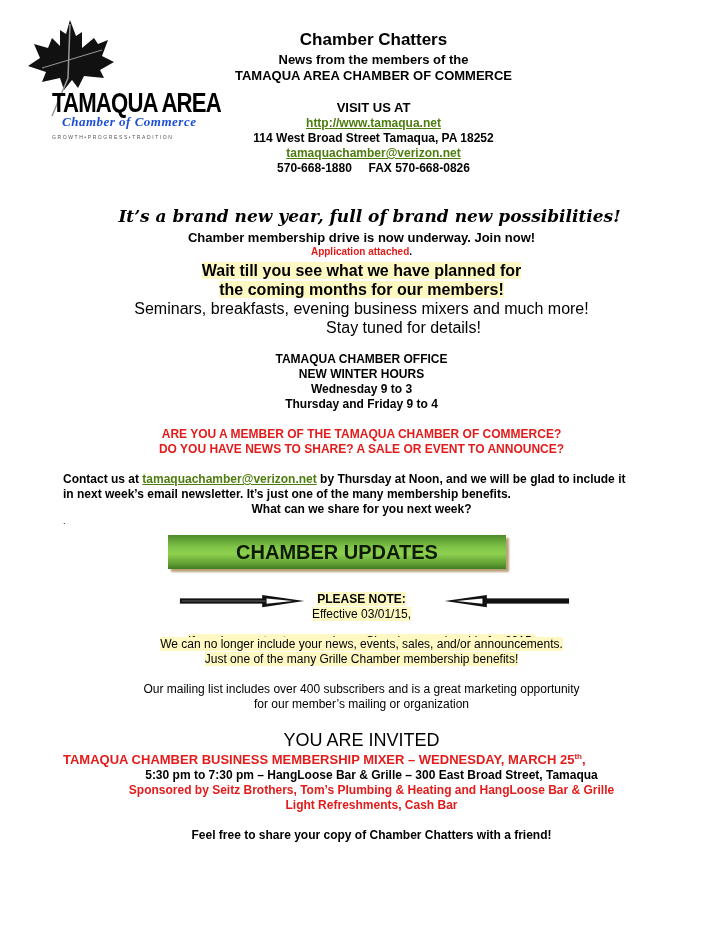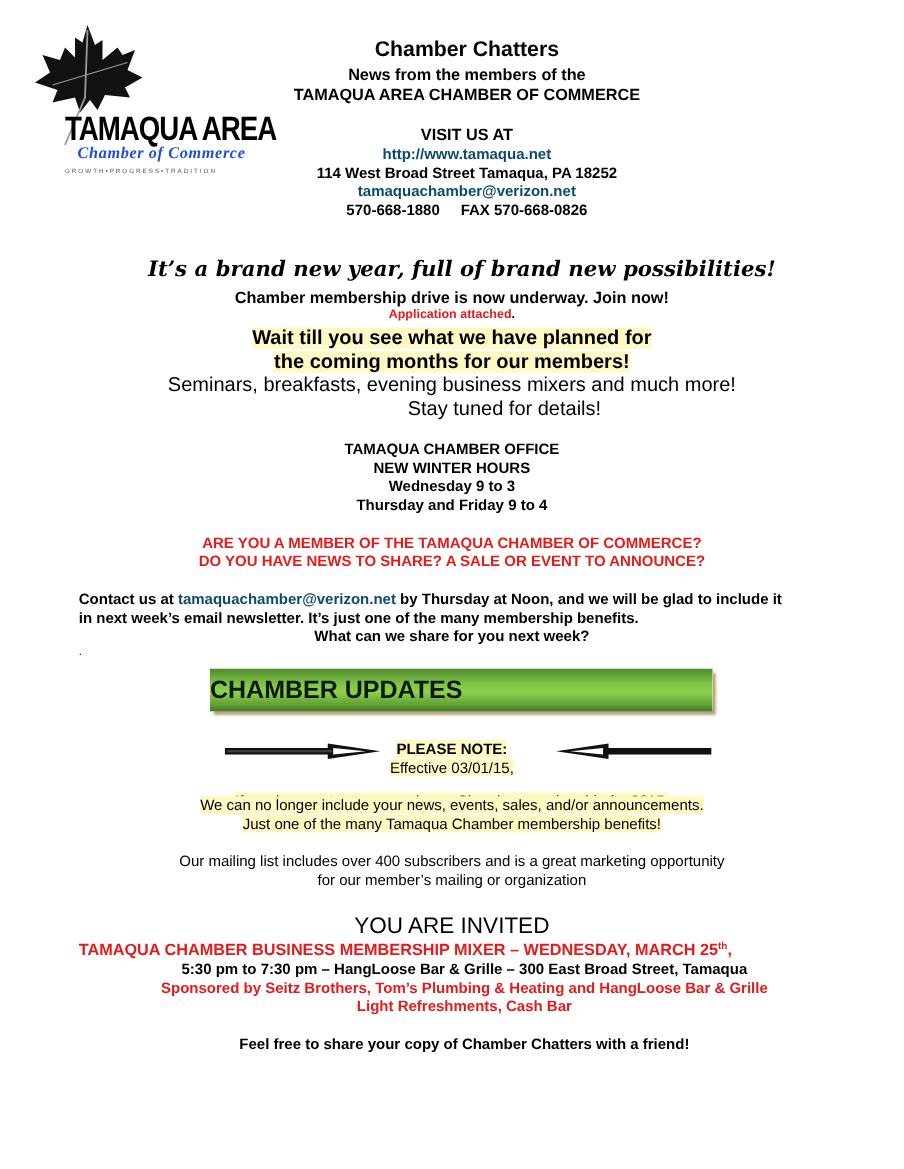--- a/index.html
+++ b/index.html
@@ -1,37 +1,37 @@
 <!DOCTYPE html>
 <html><head>
 <meta charset="utf-8">
 <style>
   html, body { margin: 0; padding: 0; background: #ffffff; }
   body { width: 723px; height: 935px; position: relative; overflow: hidden;
          font-family: "Liberation Sans", sans-serif; color: #000; }
   .abs { position: absolute; }
   .b { font-weight: bold; }
   .red { color: #e41b1b; }
-  .link { color: #0c4a6e; }
+  .link { color: #4d7c0f; text-decoration: underline; }
   .hl { background: #fef9c3; }
   .line { position: absolute; left: 0; width: 723px; text-align: center; white-space: nowrap; }
 
   
   #logo { left: 22px; top: 18px; width: 180px; height: 112px; }
   .logo-text { position: absolute; left: 30px; top: 70px; font-family: "Liberation Sans", sans-serif;
     font-weight: bold; font-size: 27px; letter-spacing: -1px; transform: scaleX(0.82); transform-origin: left top; white-space: nowrap; }
   .logo-script { position: absolute; left: 40px; top: 96px; font-family: "Liberation Serif", serif;
     font-style: italic; font-weight: bold; font-size: 13px; color: #1d4ed8; white-space: nowrap; letter-spacing: 0.5px;}
   .logo-tag { position: absolute; left: 30px; top: 116px; font-size: 5px; color: #555; letter-spacing: 1.6px; white-space: nowrap; }
 
   .script-line { font-family: "DejaVu Serif", serif; font-style: italic; font-weight: bold; font-size: 17px; }
 
-  #updates-bar { left: 168px; top: 535px; width: 402px; height: 34px;
+  #updates-bar { left: 168px; top: 535px; width: 338px; height: 34px;
     background: linear-gradient(to bottom, #4e8b2a 0%, #7fc348 35%, #8ed14f 55%, #5f9f33 85%, #3f7a20 100%);
-    box-shadow: 3px 3px 2px #b9a07a; }
+    box-shadow: 3px 3px 2px #b9a07a; text-align: center; }
   #updates-bar span { display: block; font-weight: bold; font-size: 20px; line-height: 34px; color: #0d1a05; }
 
   .arrow { position: absolute; top: 594px; height: 14px; }
 </style>
 </head>
 <body>
 
 <div id="logo" class="abs">
   <svg width="110" height="100" viewBox="0 0 110 100" style="position:absolute;left:0;top:0;">
     <path d="M48 2 L54 18 L60 14 L60 30 L72 20 L76 26 L86 22 L80 38 L92 44 L78 52 L82 60 L62 58 L56 70 L50 62 L42 72 L38 60 L20 64 L24 54 L6 48 L18 40 L12 26 L26 30 L30 20 L38 28 L38 12 L44 16 Z" fill="#111"></path>
@@ -92,21 +92,21 @@
 <svg class="arrow" style="left:434px;" width="145" height="16" viewBox="0 0 145 16">
   <rect x="44" y="5" width="100" height="6" fill="#111"></rect>
   <path d="M50 1 L2 8 L50 15 Z" fill="#111"></path>
   <path d="M45 5 L15 8 L45 11 Z" fill="#fff"></path>
 </svg>
 
 <div class="line b" style="top:592px; font-size:12px;"><span class="hl">PLEASE NOTE:</span></div>
 <div class="line" style="top:607px; font-size:12px;"><span class="hl">Effective 03/01/15,</span></div>
 <div class="line" style="top:622px; font-size:12px;margin-top:12px;"><span class="hl">If you have not yet renewed your Chamber membership for 2015,</span></div>
 <div class="line" style="top:637px; font-size:12px;"><span class="hl">We can no longer include your news, events, sales, and/or announcements.</span></div>
-<div class="line" style="top:652px; font-size:12px;"><span class="hl">Just one of the many Tamaqua Chamber membership benefits!</span></div>
+<div class="line" style="top:652px; font-size:12px;"><span class="hl">Just one of the many Grille Chamber membership benefits!</span></div>
 
 <div class="line" style="top:682px; font-size:12px;">Our mailing list includes over 400 subscribers and is a great marketing opportunity</div>
 <div class="line" style="top:697px; font-size:12px;">for our member’s mailing or organization</div>
 
 <div class="line" style="top:730px; font-size:18px;">YOU ARE INVITED</div>
 <div class="abs b red" style="top:752px; left:63px; font-size:13px; white-space:nowrap;">
   <span>TAMAQUA CHAMBER BUSINESS MEMBERSHIP MIXER – WEDNESDAY, MARCH 25</span><sup style="font-size:8px;">th</sup><span>,</span>
 </div>
 <div class="line b" style="top:768px; left:10px; font-size:12px;">5:30 pm to 7:30 pm – HangLoose Bar &amp; Grille – 300 East Broad Street, Tamaqua</div>
 <div class="line b red" style="top:783px; left:10px; font-size:12px;">Sponsored by Seitz Brothers, Tom’s Plumbing &amp; Heating and HangLoose Bar &amp; Grille</div>

